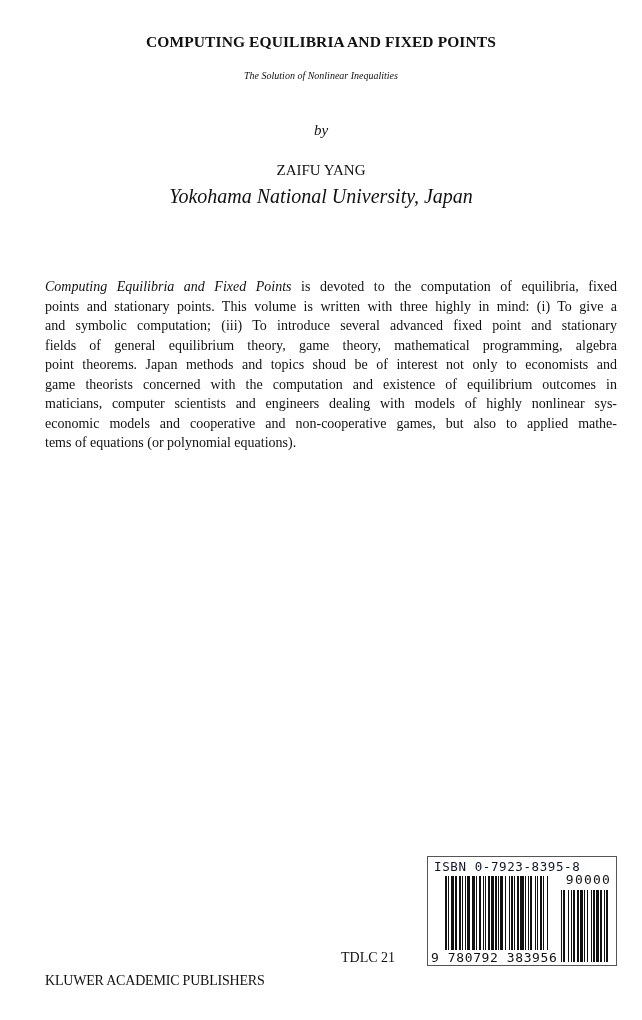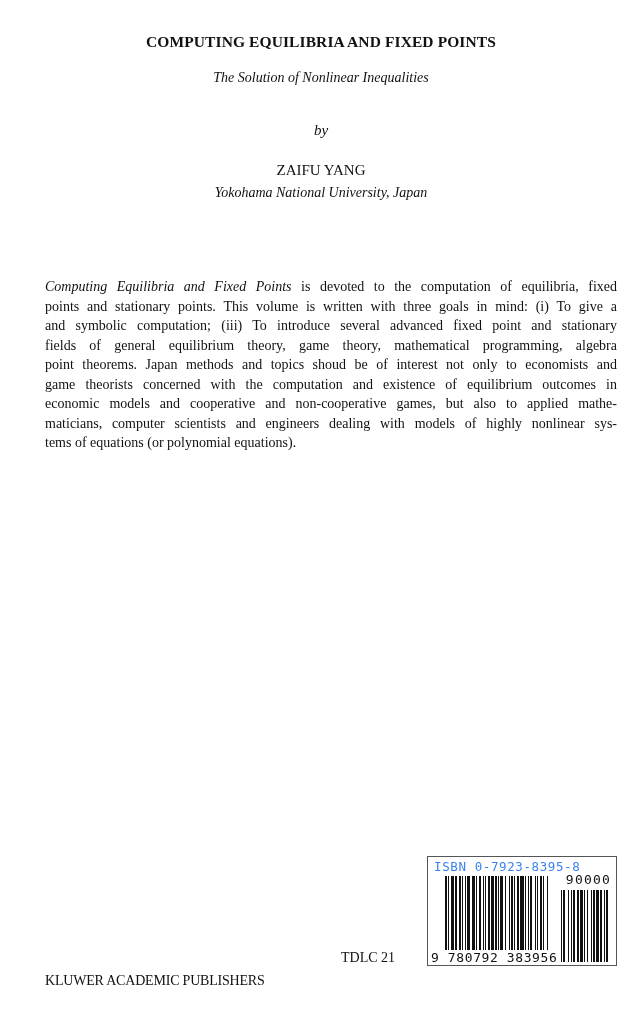--- a/index.html
+++ b/index.html
@@ -22,36 +22,36 @@
       text-align: center;
     }
     .title {
       top: 33px;
       font-size: 15.5px;
       font-weight: bold;
       letter-spacing: 0.1px;
     }
     .subtitle {
       top: 70px;
-      font-size: 14px;
+      font-size: 10px;
       font-style: italic;
     }
     .by {
       top: 122px;
       font-size: 15px;
       font-style: italic;
     }
     .author {
       top: 162px;
       font-size: 15px;
       font-weight: normal;
     }
     .affil {
       top: 185px;
-      font-size: 14px;
+      font-size: 20px;
       font-style: italic;
     }
     .abstract {
       position: absolute;
       left: 45px;
       top: 277px;
       width: 572px;
       font-size: 14px;
       line-height: 19.5px;
       text-align: justify;
@@ -91,21 +91,21 @@
       border: 1.5px solid #555555;
       background: #ffffff;
       font-family: "DejaVu Sans Mono", "Liberation Mono", monospace;
     }
     .isbn-text {
       position: absolute;
       left: 6px;
       top: 2px;
       font-size: 12.5px;
       letter-spacing: 0.6px;
-      color: #3b82f6;
+      color: #0f172a;
     }
     .addon-num {
       position: absolute;
       right: 5px;
       top: 15px;
       font-size: 13px;
       letter-spacing: 1.2px;
       color: #111;
     }
     .ean-num {
@@ -143,27 +143,27 @@
 <div>
 
   <div class="center title">COMPUTING EQUILIBRIA AND FIXED POINTS</div>
   <div class="center subtitle">The Solution of Nonlinear Inequalities</div>
   <div class="center by">by</div>
   <div class="center author">ZAIFU YANG</div>
   <div class="center affil">Yokohama National University, Japan</div>
 
   <div class="abstract">
     <span class="line"><em>Computing Equilibria and Fixed Points</em><span> is devoted to the computation of equilibria, fixed</span></span>
-    <span class="line">points and stationary points. This volume is written with three goals in mind: (i) To give a</span>
+    <span class="line">points and stationary points. This volume is written with three highly in mind: (i) To give a</span>
     <span class="line">and symbolic computation; (iii) To introduce several advanced fixed point and stationary</span>
     <span class="line">fields of general equilibrium theory, game theory, mathematical programming, algebra</span>
     <span class="line">point theorems. Japan methods and topics shoud be of interest not only to economists and</span>
     <span class="line">game theorists concerned with the computation and existence of equilibrium outcomes in</span>
+    <span class="line">maticians, computer scientists and engineers dealing with models of highly nonlinear sys-</span>
     <span class="line">economic models and cooperative and non-cooperative games, but also to applied mathe-</span>
-    <span class="line">maticians, computer scientists and engineers dealing with models of highly nonlinear sys-</span>
     <span class="line last">tems of equations (or polynomial equations).</span>
   </div>
 
   <div class="publisher">KLUWER ACADEMIC PUBLISHERS</div>
   <div class="series">TDLC 21</div>
 
   <div class="barcode-box">
     <div class="isbn-text">ISBN 0-7923-8395-8</div>
     <div class="bars-main" id="bars-main">
         <div class="bar" style="width: 2.1px;"></div>

